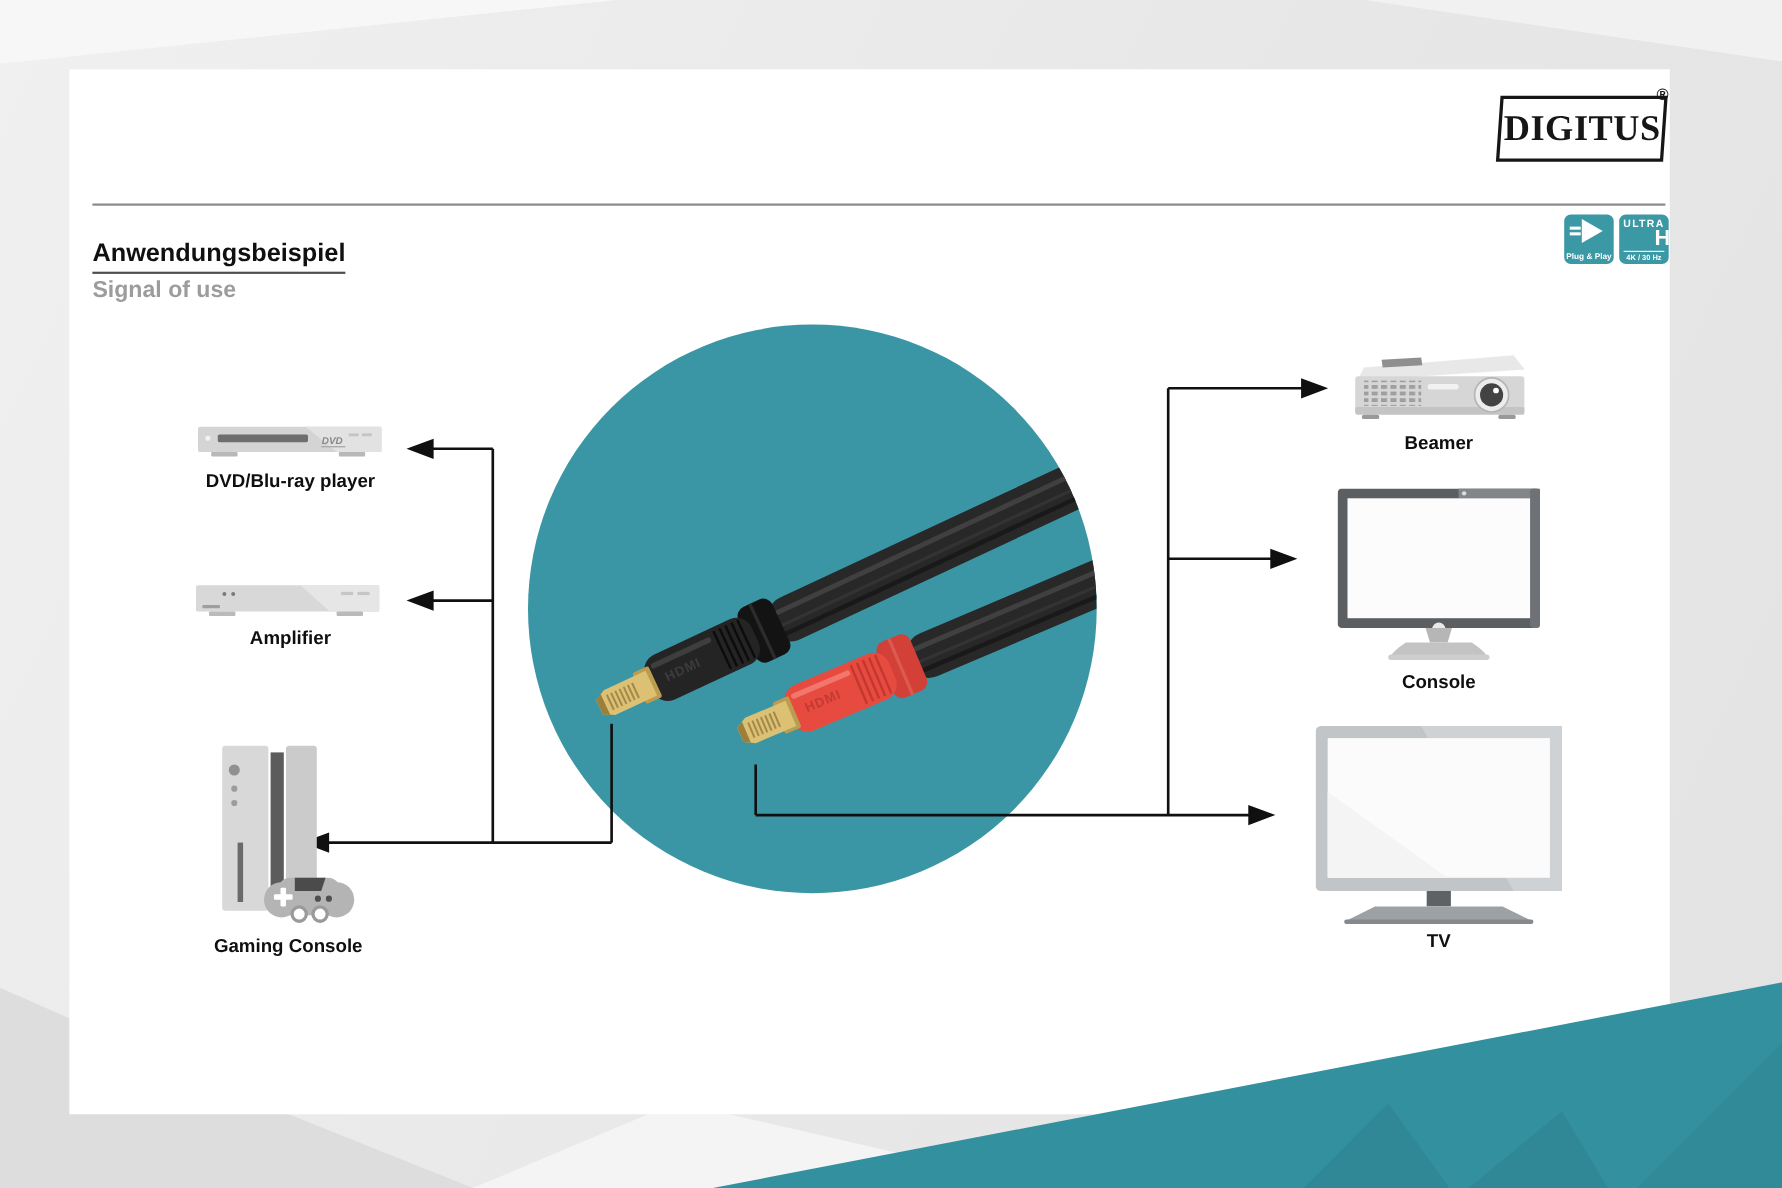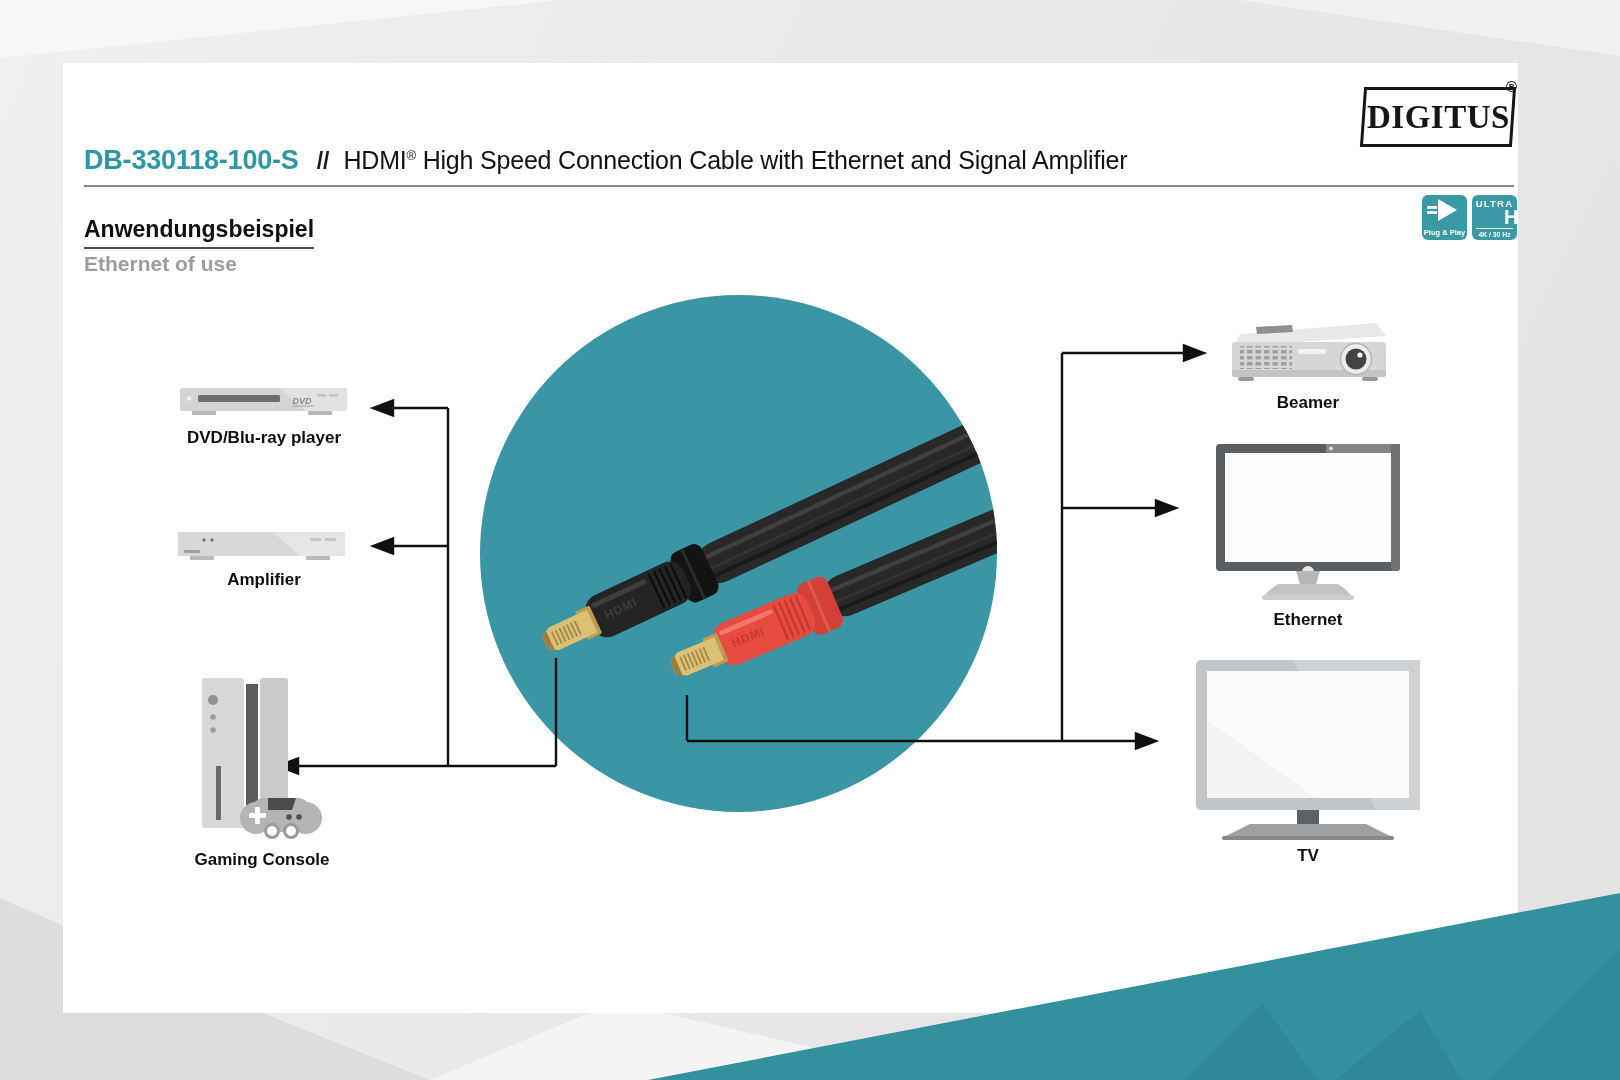--- a/index.html
+++ b/index.html
@@ -62,44 +62,39 @@
   <div class="decor d3"></div>
   <div class="decor d4"></div>
 
   <div class="card"></div>
 
   <div class="logo-box">
     <span class="logo-text">DIGITUS</span>
   </div>
   <span class="logo-reg">®</span>
 
-  <div class="title-row">
-    <span class="code">DB-330118-100-S</span>
-    <span class="sep">//</span>
-    <span class="ptitle"><span>HDMI</span><sup>®</sup> <span>High Speed Connection Cable with Ethernet and Signal Amplifier</span></span>
-  </div>
   <div class="rule"></div>
 
   <div class="badge badge-pp">
     <svg width="45" height="30" viewBox="0 0 45 30">
       <polygon points="16,4 35,15 16,26" fill="#ffffff"></polygon>
       <rect x="5" y="11" width="10" height="2.8" fill="#ffffff"></rect>
       <rect x="5" y="16.2" width="10" height="2.8" fill="#ffffff"></rect>
     </svg>
     <div class="pp-label">Plug &amp; Play</div>
   </div>
   <div class="badge badge-hd">
     <div class="uhd-ultra">ULTRA</div>
     <div class="uhd-hd">HD</div>
     <div class="uhd-div"></div>
     <div class="uhd-spec">4K / 30 Hz</div>
   </div>
 
   <div class="h-de">Anwendungsbeispiel</div>
-  <div class="h-en">Ethernet of use</div>
+  <div class="h-en">Signal of use</div>
 
   <div class="circle">
     <svg width="517" height="517" viewBox="480 295 517 517">
 
       <g transform="translate(545,643) rotate(-25)">
         <rect x="170" y="-21" width="520" height="42" rx="21" fill="#282828"></rect>
         <rect x="180" y="-12" width="505" height="4.5" rx="2" fill="#404040"></rect>
         <rect x="180" y="1" width="505" height="3" rx="1.5" fill="#333333"></rect>
         <rect x="180" y="9" width="505" height="4" rx="2" fill="#191919"></rect>
         <rect x="148" y="-27.5" width="34" height="55" rx="9" fill="#131313"></rect>
@@ -252,21 +247,21 @@
     <rect x="0" y="0" width="184" height="127" rx="4" fill="#5b5f62"></rect>
     <rect x="110" y="0" width="74" height="9" fill="#82868a"></rect>
     <rect x="175" y="0" width="9" height="127" rx="3" fill="#6e7276"></rect>
     <rect x="9" y="9" width="166" height="109" fill="#fcfcfc"></rect>
     <circle cx="115" cy="4.5" r="2" fill="#dddddd"></circle>
     <circle cx="92" cy="128" r="6" fill="#e9e9e9"></circle>
     <polygon points="80,127 104,127 100,140 84,140" fill="#b6b6b6"></polygon>
     <path d="M62 140 L122 140 Q134 148 136 153 L48 153 Q50 148 62 140 Z" fill="#c3c3c3"></path>
     <rect x="46" y="151" width="92" height="5" rx="2.5" fill="#cdcdcd"></rect>
   </svg>
-  <div class="devlabel" style="left:1218px;top:610px;width:180px">Ethernet</div>
+  <div class="devlabel" style="left:1218px;top:610px;width:180px">Console</div>
 
   <svg class="icon" style="left:1196px;top:660px" width="224" height="182" viewBox="0 0 224 182">
     <rect x="0" y="0" width="224" height="150" rx="5" fill="#c2c5c7"></rect>
     <polygon points="96,0 224,0 224,150 180,150" fill="#cfd2d4"></polygon>
     <rect x="11" y="11" width="202" height="127" fill="#fbfbfb"></rect>
     <polygon points="11,138 11,60 120,138" fill="#f4f4f5"></polygon>
     <rect x="101" y="150" width="22" height="14" fill="#5e6265"></rect>
     <polygon points="54,164 170,164 198,178 26,178" fill="#9da1a4"></polygon>
     <rect x="26" y="176" width="172" height="4" rx="2" fill="#85898c"></rect>
   </svg>

